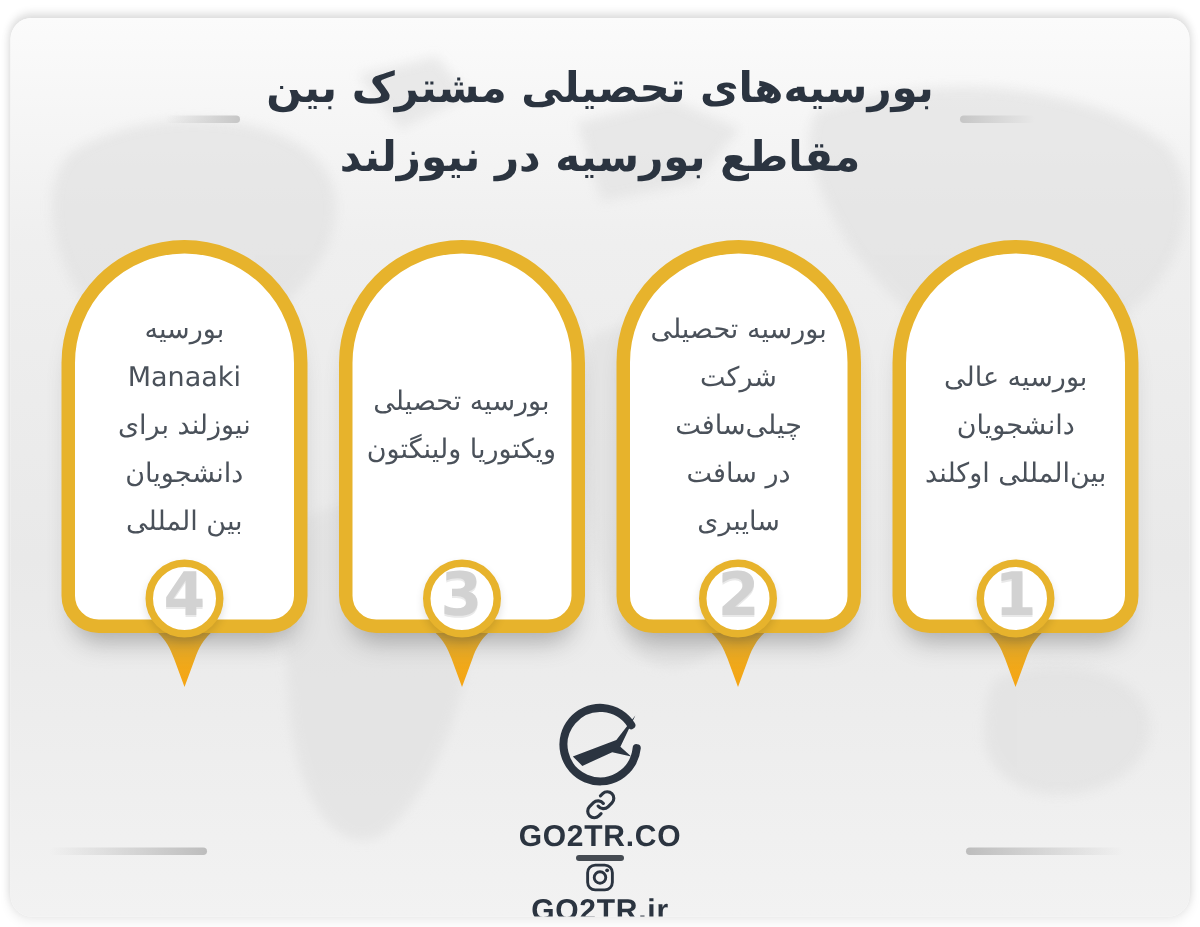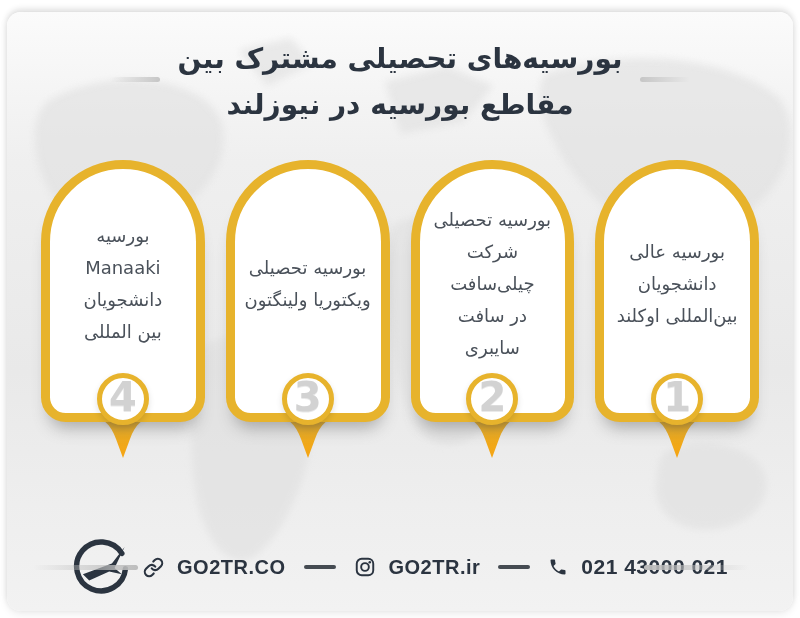--- a/index.html
+++ b/index.html
@@ -75,22 +75,22 @@
   }
   .tail {
     position: absolute; left: 50%; top: 252px;
     transform: translateX(-50%);
     z-index: 0;
   }
   
   .footer {
     position: absolute; left: 0; right: 0; top: 518px; height: 74px;
     display: flex; align-items: center; justify-content: center;
-    gap: 13px;
-    color: #2b3440;
+    color: #2b3440;
+    flex-direction: column;
   }
   .footer-edge-dash { position: absolute; top: 50%; margin-top: -2px; height: 5px; width: 105px; border-radius: 3px; }
   .edge-l { left: 26px; background: linear-gradient(to left, #bdbdbd, rgba(190,190,190,0)); }
   .edge-r { right: 44px; background: linear-gradient(to right, #bdbdbd, rgba(190,190,190,0)); }
   .brand-text {
     font-family: "Liberation Sans", sans-serif;
     font-weight: bold; font-size: 20px; letter-spacing: .5px;
     color: #2b3440;
   }
   .phone-text {
@@ -192,20 +192,21 @@
       </div>
     </div>
 
     <div class="card">
       <svg class="tail" width="76" height="48" viewBox="0 0 76 48">
         <path d="M2,0 C18,5 26,13 31,27 L38,46 L45,27 C50,13 58,5 74,0 Z" fill="url(#tg1)"></path>
       </svg>
       <div class="card-body">
         <div class="card-text">
           <span>بورسیه Manaaki</span>
+          <span>نیوزلند برای</span>
           <span>دانشجویان</span>
           <span>بین المللی</span>
         </div>
         <div class="num-circle">
           <span class="num">4</span>
         </div>
       </div>
     </div>
 
   </div>

